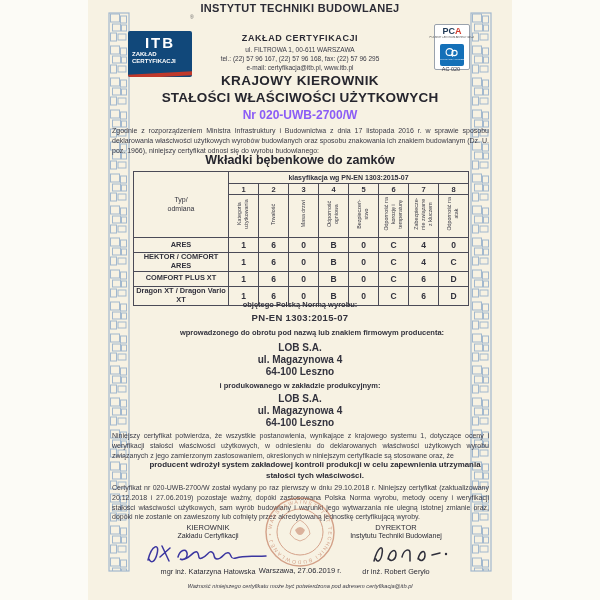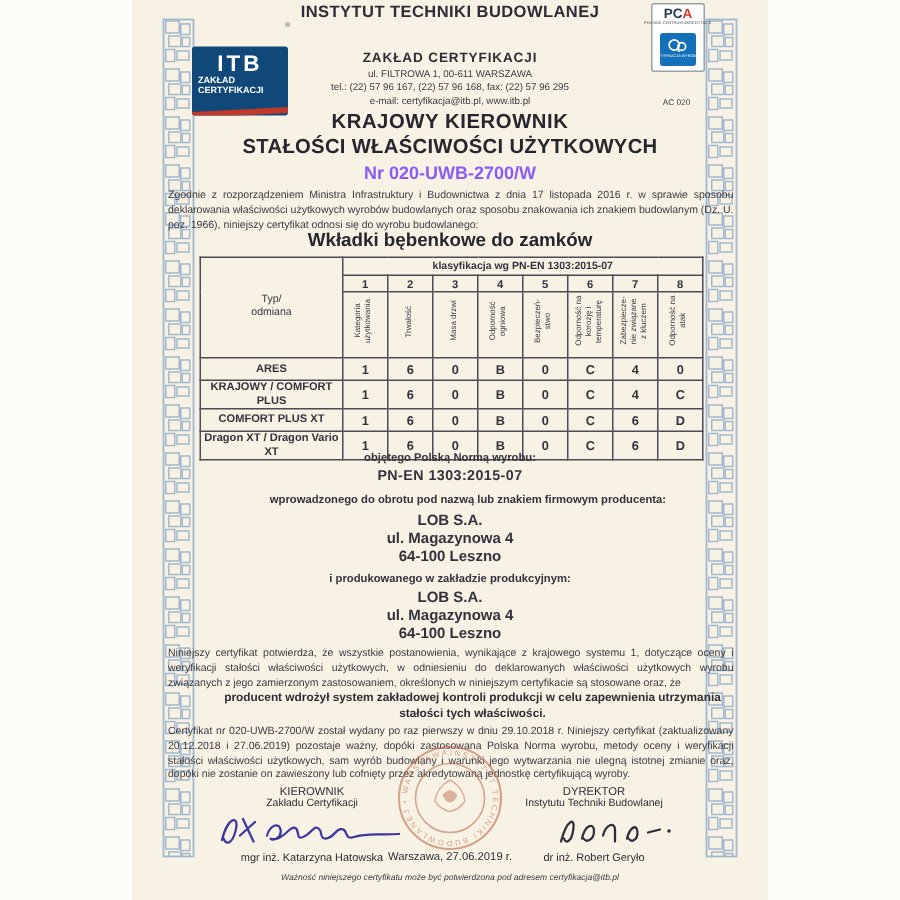--- a/index.html
+++ b/index.html
@@ -22,21 +22,21 @@
   .itb-glyph{color:#fff;font-weight:bold;font-size:15px;letter-spacing:2px;margin-top:3px;
     background:linear-gradient(0deg,#11487a 0,#11487a 100%);}
   .itb-cap{color:#fff;font-size:6px;line-height:1.15;font-weight:bold;text-align:left;width:100%;padding-left:4px;box-sizing:border-box;}
   .itb-red{width:100%;height:4px;background:#c0392b;margin-top:auto;transform:skewY(-3deg);}
   .itb-reg{position:absolute;left:190px;top:14px;font-size:5px;color:#666;}
 
   .hdr-institute{top:2px;font-size:11px;font-weight:bold;letter-spacing:.3px;color:#2c2c36;}
   .hdr-dept{top:33px;font-size:9px;font-weight:bold;letter-spacing:.6px;color:#2c2c36;}
   .hdr-addr{top:46px;font-size:6.5px;line-height:1.35;color:#3a3a45;}
 
-  .pca{left:434px;top:2px;width:34px;background:#fff;border:.7px solid #9aa2ac;border-radius:2px;
+  .pca{left:434px;top:24px;width:34px;background:#fff;border:.7px solid #9aa2ac;border-radius:2px;
     display:flex;flex-direction:column;align-items:center;padding:2px 0 3px 0;}
   .pca-name{font-size:9px;font-weight:bold;color:#203a56;line-height:1;}
   .pca-name .a{color:#d03a2b;}
   .pca-sub{font-size:6px;transform:scale(.45);transform-origin:center top;color:#555;line-height:1.1;white-space:nowrap;height:7px;}
   .pca-box{width:24px;height:22px;background:#1470b8;border-radius:2px;display:flex;flex-direction:column;align-items:center;justify-content:center;margin-top:1px;}
   .pca-box-label{font-size:6px;transform:scale(.42);transform-origin:center top;color:#fff;white-space:nowrap;line-height:1.1;height:6px;}
   .pca-ac{left:434px;top:66px;width:34px;text-align:center;font-size:5.5px;color:#3a3a45;}
 
   
   .title1{top:73px;font-size:13.5px;font-weight:bold;letter-spacing:.4px;color:#26262e;}
@@ -190,21 +190,21 @@
       <td class="rval">1</td>
       <td class="rval">6</td>
       <td class="rval">0</td>
       <td class="rval">B</td>
       <td class="rval">0</td>
       <td class="rval">C</td>
       <td class="rval">4</td>
       <td class="rval">0</td>
     </tr>
     <tr class="dr">
-      <td class="rname">KRAJOWY / COMFORT PLUS</td>
+      <td class="rname">HEKTOR / COMFORT ARES</td>
       <td class="rval">1</td>
       <td class="rval">6</td>
       <td class="rval">0</td>
       <td class="rval">B</td>
       <td class="rval">0</td>
       <td class="rval">C</td>
       <td class="rval">4</td>
       <td class="rval">C</td>
     </tr>
     <tr class="dr">

